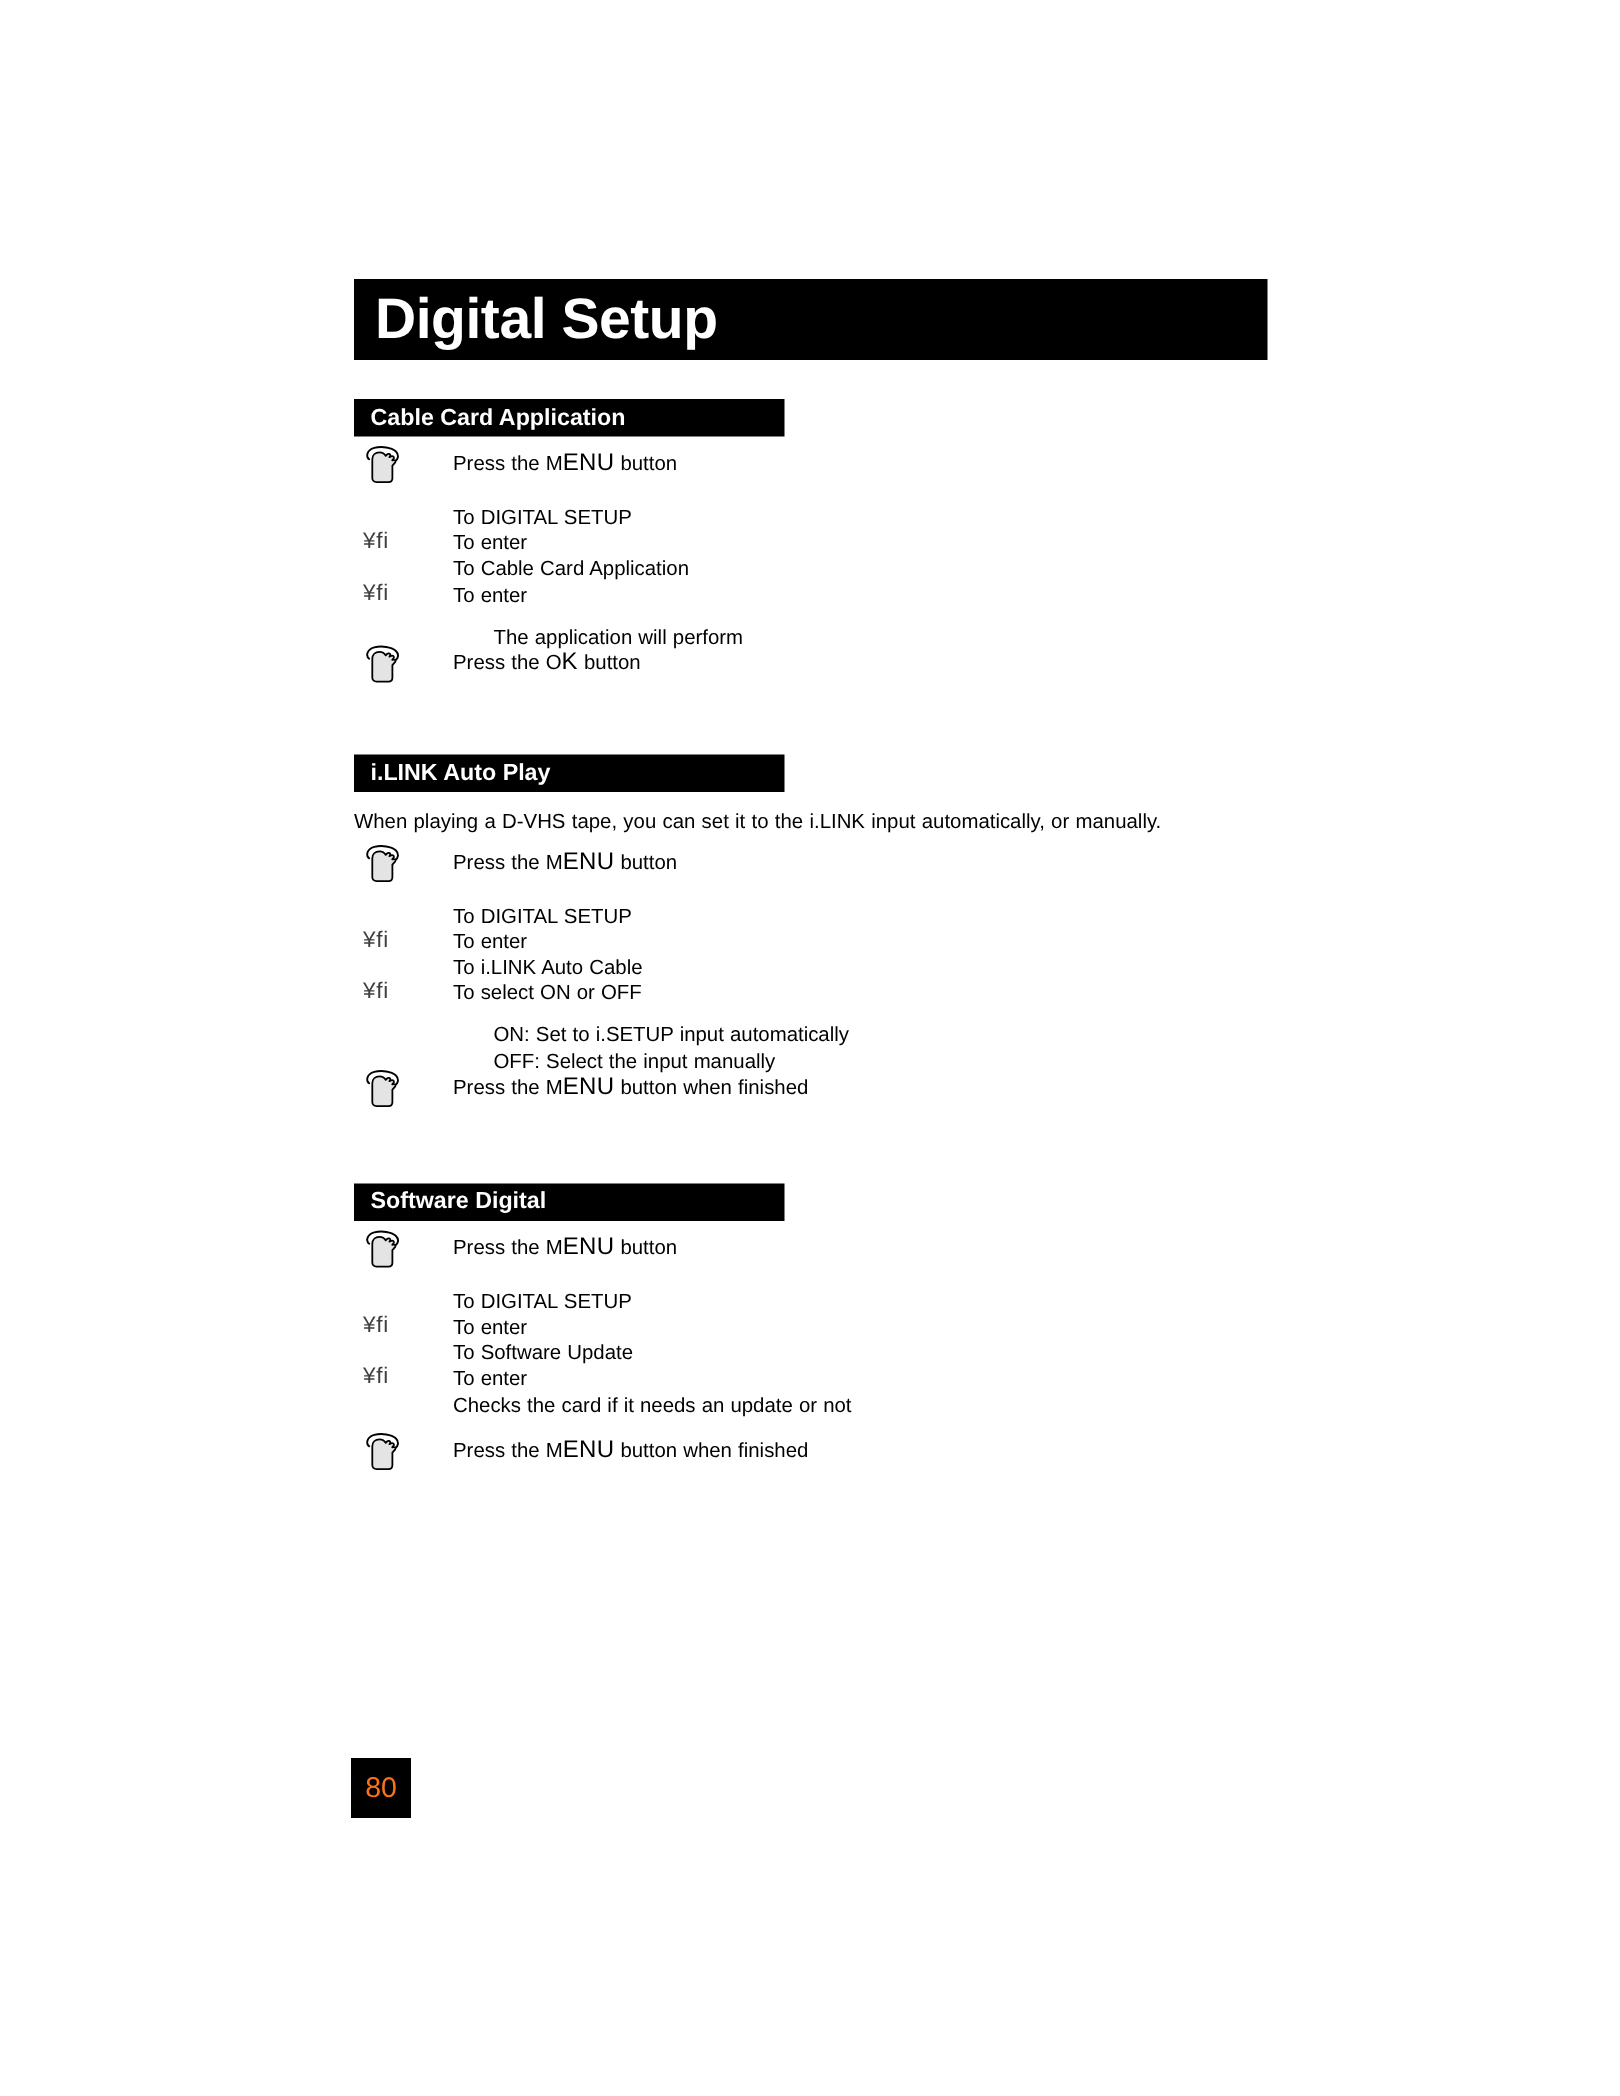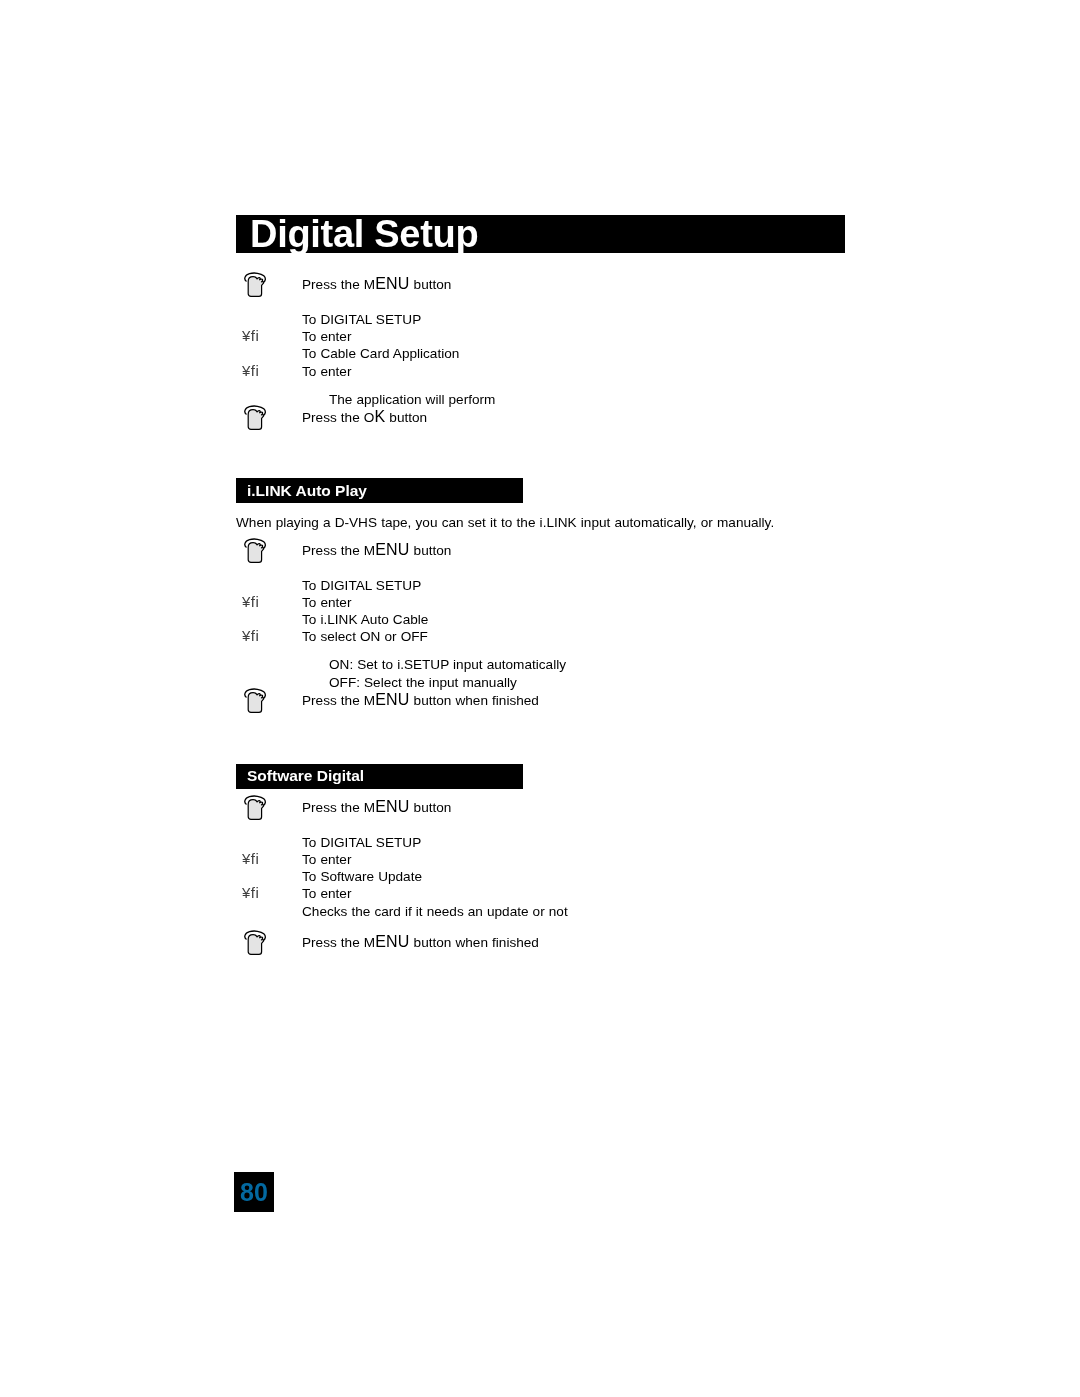--- a/index.html
+++ b/index.html
@@ -22,25 +22,24 @@
     width: 1080px;
     height: 1397px;
   }
 
   
   .title-bar {
     position: absolute;
     left: 236px;
     top: 186px;
     width: 609px;
-    height: 38px;
+    height: 54px;
     background: #000000;
     display: flex;
     align-items: center;
-    margin-top: 29px;
   }
   .title-bar .title-text {
     color: #ffffff;
     font-size: 38px;
     font-weight: bold;
     letter-spacing: -0.3px;
     padding-left: 14px;
     line-height: 1;
   }
 
@@ -141,41 +140,44 @@
     left: 234px;
     top: 1172px;
     width: 40px;
     height: 40px;
     background: #000000;
     display: flex;
     align-items: center;
     justify-content: center;
   }
   .page-num .num {
-    color: #0369a1;
-    font-size: 25px;
-    font-weight: bold;
+    color: #f97316;
+    font-size: 19px;
+    font-weight: normal;
     line-height: 1;
   }
 
   
   .sec-gap { height: 45px; }
   .sec-gap-2 { height: 48px; }
 </style>
 </head>
 <body>
 
 <div class="page">
 
   <div class="title-bar">
     <div class="title-text">Digital Setup</div>
   </div>
 
   <div class="content" id="content-root">
       <div class="section">
+        <div class="section-bar">
+          <div class="section-text">Cable Card Application</div>
+        </div>
         <div class="steps">
           <div class="step-row">
             <div class="gutter">
               <svg class="hand-icon" viewBox="0 0 26 28">
                 <path d="M4.5 9.5 C1.5 7.5 2.5 3 7.5 1.6 C12.5 0.3 19 1.3 21.8 3.8 C24.2 6 23.6 9 21.5 10.2" fill="none" stroke="#000" stroke-width="1.3"></path>
                 <path d="M6.2 9.2 C6.2 6.6 8 4.6 11 4.6 C13 4.6 14.4 5.6 15.1 6.9 L16.0 6.0 C16.9 5.2 18.1 5.5 18.3 6.6 L17.6 7.8 L18.9 7.2 C19.9 6.8 20.8 7.5 20.6 8.5 L19.5 9.9 L20.6 9.7 C21.5 9.6 22.0 10.4 21.5 11.2 L19.6 13.4 L19.6 21.8 C19.6 23.4 18.6 24.4 17.0 24.4 L9.0 24.4 C7.3 24.4 6.2 23.3 6.2 21.7 Z" fill="#e4e4e4" stroke="#000" stroke-width="1.2" stroke-linejoin="round"></path>
               </svg>
             </div>
             <div class="step-text"><span>Press the </span><span class="sc-first">M</span><span class="sc-rest">ENU</span><span> button</span></div>
           </div>

